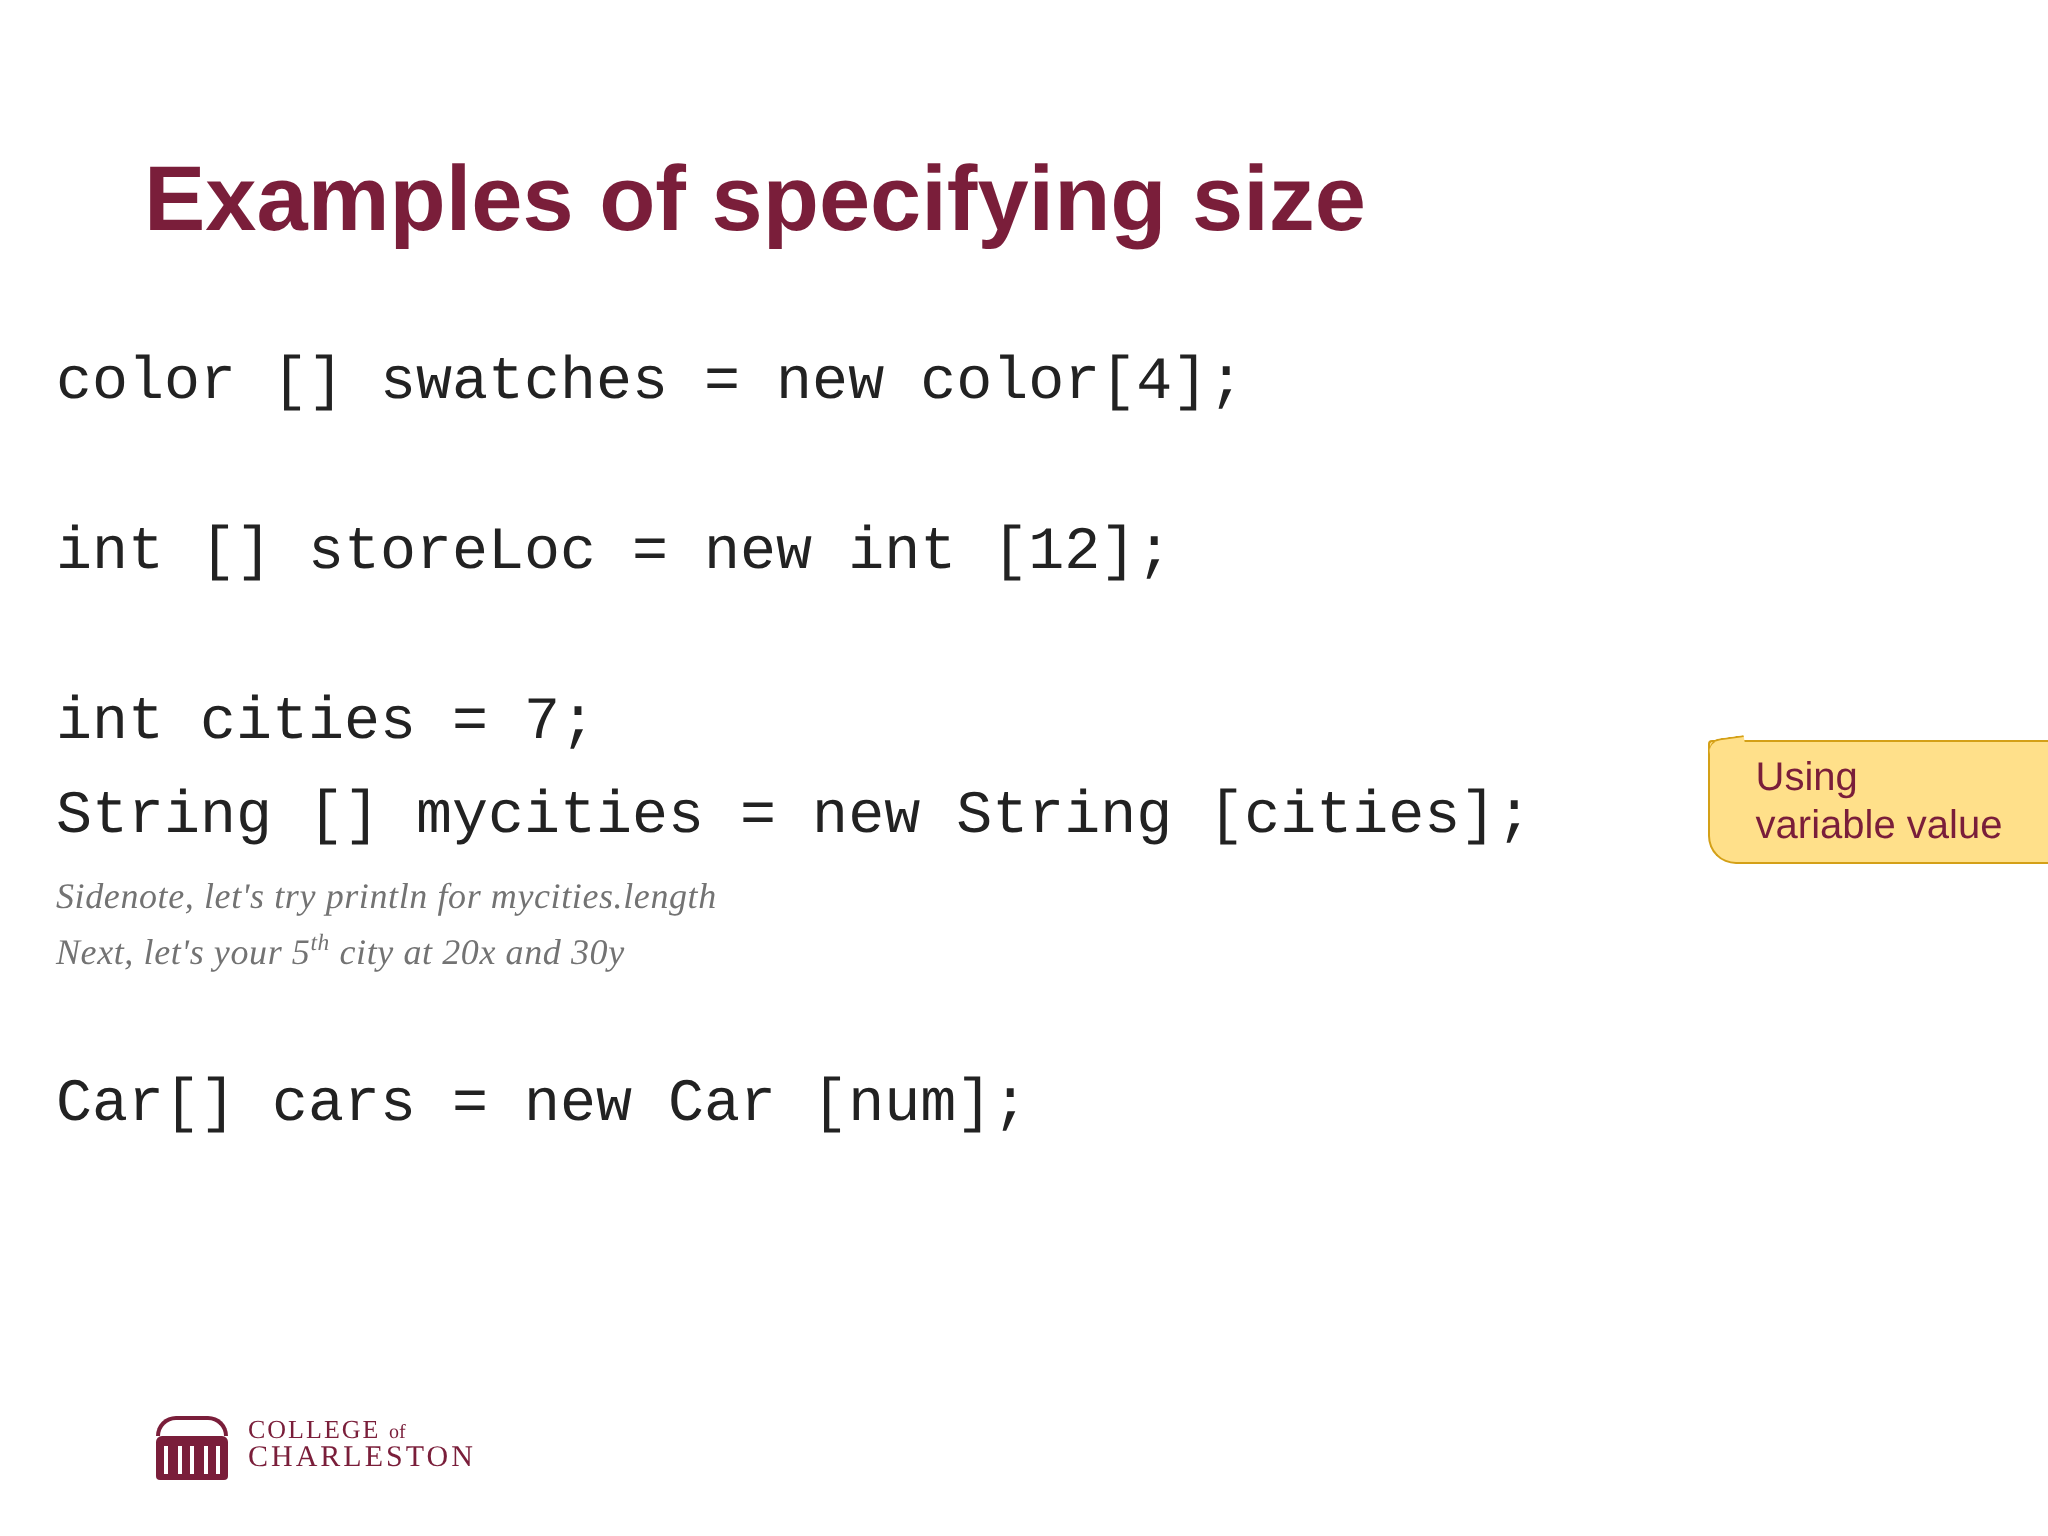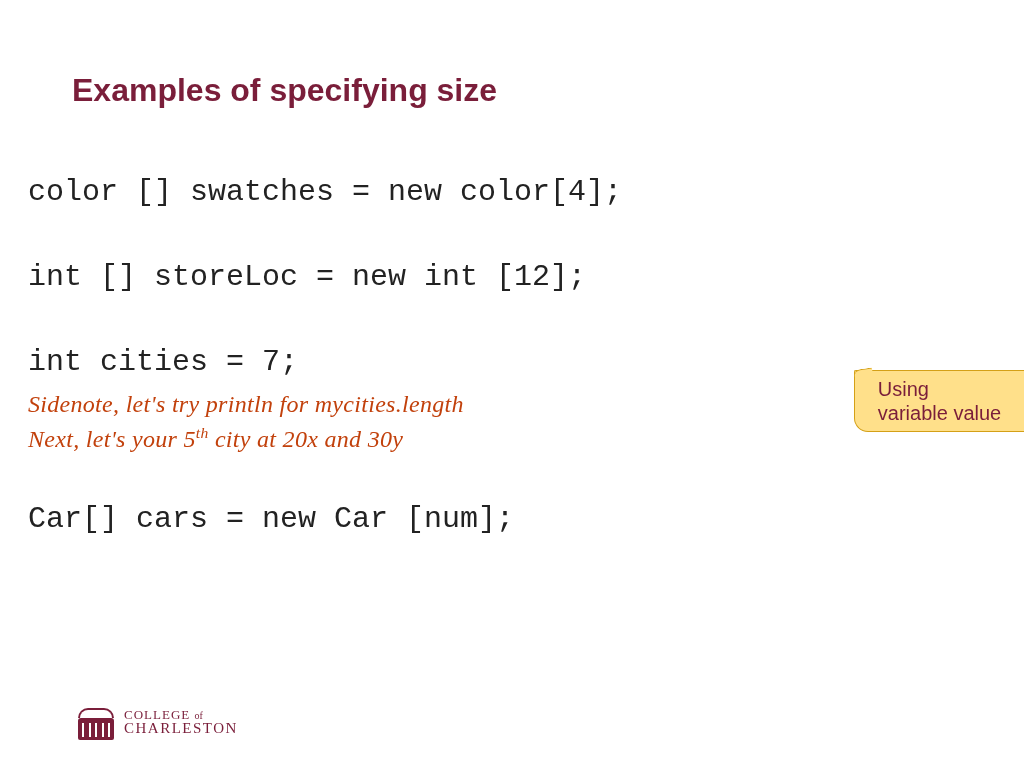--- a/index.html
+++ b/index.html
@@ -8,43 +8,43 @@
     height: 768px;
     background: #ffffff;
     position: relative;
     font-family: Arial, sans-serif;
     overflow: hidden;
   }
   .title {
     position: absolute;
     top: 72px;
     left: 72px;
-    font-size: 32px;
+    font-size: 46px;
     font-weight: bold;
     color: #7a1e3a;
   }
   .content {
     position: absolute;
     top: 170px;
     left: 28px;
     right: 20px;
   }
   .code-line {
     font-family: "Courier New", monospace;
     font-size: 30px;
     color: #222;
     line-height: 1.5;
     margin-bottom: 2px;
   }
   .gap { height: 38px; }
   .note-line {
     font-family: Georgia, "Times New Roman", serif;
     font-style: italic;
-    font-size: 24px;
-    color: #c2410c;
+    font-size: 18px;
+    color: #737373;
     margin-top: 6px;
     margin-bottom: 6px;
     letter-spacing: 0.3px;
   }
   .note-line sup { font-size: 0.65em; vertical-align: super; }
   .callout {
     position: absolute;
     top: 370px;
     right: 0;
     width: 170px;
@@ -134,20 +134,21 @@
 <body>
 
 <div class="title">Examples of specifying size</div>
 
 <div class="content">
   <div class="code-line">color [] swatches  = new color[4];</div>
   <div class="gap"></div>
   <div class="code-line">int [] storeLoc = new int [12];</div>
   <div class="gap"></div>
   <div class="code-line">int cities = 7;</div>
+  <div class="code-line">String [] mycities = new String [cities];</div>
   <div class="note-line">Sidenote, let's try println for mycities.length</div>
   <div class="note-line">
     <span>Next, let's your 5</span><sup>th</sup><span> city at 20x and 30y</span>
   </div>
   <div class="gap"></div>
   <div class="code-line">Car[] cars = new Car [num];</div>
 </div>
 
 <div class="callout">
   <div>

